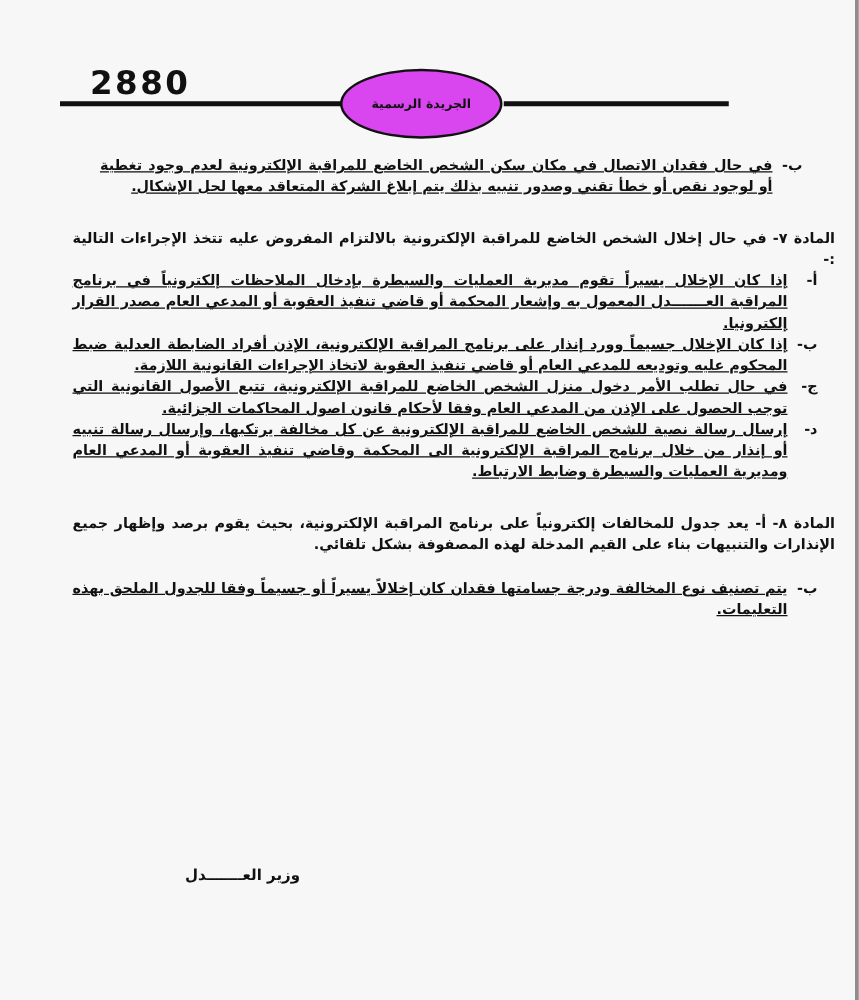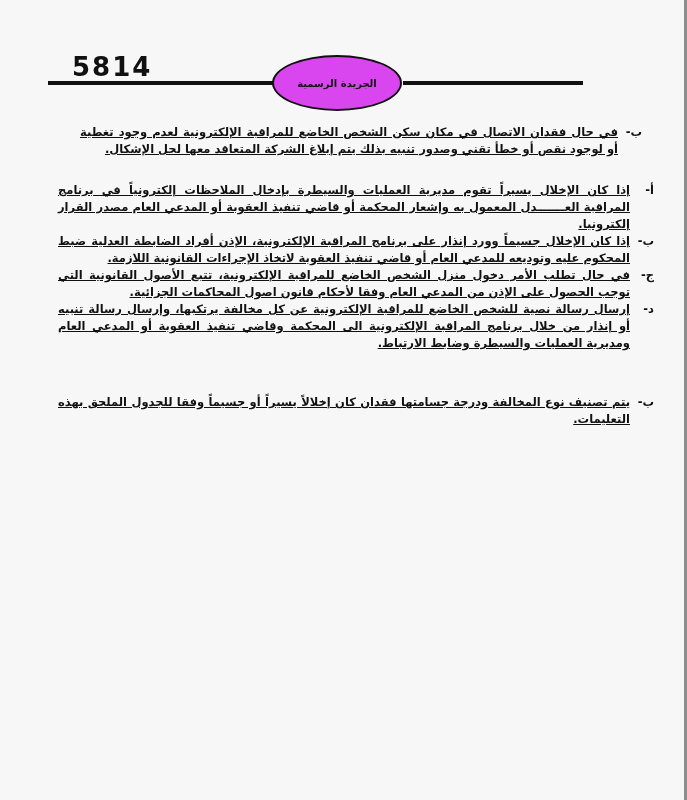--- a/index.html
+++ b/index.html
@@ -122,59 +122,62 @@
     .signature .title {
       margin-bottom: 16px;
       letter-spacing: 1px;
     }
   </style>
 </head>
 <body>
 
 <div class="right-edge"></div>
 
-<div class="page-number">5814</div>
+<div class="page-number">2880</div>
 <div class="header-rule-left"></div>
 <div class="header-rule-right"></div>
 <div class="header-oval">
   <span>الجريدة الرسمية</span>
 </div>
 
 <div class="content">
 
   <div class="block item-b1">
     <span class="marker">ب-</span>
     <span class="item-text">في حال فقدان الاتصال في مكان سكن الشخص الخاضع للمراقبة الإلكترونية لعدم وجود تغطية أو لوجود نقص أو خطأ تقني وصدور تنبيه بذلك يتم إبلاغ الشركة المتعاقد معها لحل الإشكال.</span>
   </div>
 
   <div class="gap-lg"></div>
 
+  <div class="article-head">المادة ٧- في حال إخلال الشخص الخاضع للمراقبة الإلكترونية بالالتزام المفروض عليه تتخذ الإجراءات التالية :-</div>
 
   <div class="block sub-item">
     <span class="marker">أ-</span>
     <span class="item-text">إذا كان الإخلال يسيراً تقوم مديرية العمليات والسيطرة بإدخال الملاحظات إلكترونياً في برنامج المراقبة العـــــــدل المعمول به وإشعار المحكمة أو قاضي تنفيذ العقوبة أو المدعي العام مصدر القرار إلكترونيا.</span>
   </div>
   <div class="block sub-item">
     <span class="marker">ب-</span>
     <span class="item-text">إذا كان الإخلال جسيماً وورد إنذار على برنامج المراقبة الإلكترونية، الإذن أفراد الضابطة العدلية ضبط المحكوم عليه وتوديعه للمدعي العام أو قاضي تنفيذ العقوبة لاتخاذ الإجراءات القانونية اللازمة.</span>
   </div>
   <div class="block sub-item">
     <span class="marker">ج-</span>
     <span class="item-text">في حال تطلب الأمر دخول منزل الشخص الخاضع للمراقبة الإلكترونية، تتبع الأصول القانونية التي توجب الحصول على الإذن من المدعي العام وفقا لأحكام قانون اصول المحاكمات الجزائية.</span>
   </div>
   <div class="block sub-item">
     <span class="marker">د-</span>
     <span class="item-text">إرسال رسالة نصية للشخص الخاضع للمراقبة الإلكترونية عن كل مخالفة يرتكبها، وإرسال رسالة تنبيه أو إنذار من خلال برنامج المراقبة الإلكترونية الى المحكمة وقاضي تنفيذ العقوبة أو المدعي العام ومديرية العمليات والسيطرة وضابط الارتباط.</span>
   </div>
 
   <div class="gap-lg"></div>
 
+  <div class="article-head">المادة ٨- أ- يعد جدول للمخالفات إلكترونياً على برنامج المراقبة الإلكترونية، بحيث يقوم برصد وإظهار جميع الإنذارات والتنبيهات بناء على القيم المدخلة لهذه المصفوفة بشكل تلقائي.</div>
 
   <div class="gap-md"></div>
 
   <div class="block sub-item">
     <span class="marker">ب-</span>
     <span class="item-text">يتم تصنيف نوع المخالفة ودرجة جسامتها فقدان كان إخلالاً يسيراً أو جسيماً وفقا للجدول الملحق بهذه التعليمات.</span>
   </div>
 </div>
 
 <div class="signature">
+  <div class="title">وزير العـــــــدل</div>
 </div>
 
 </body></html>

